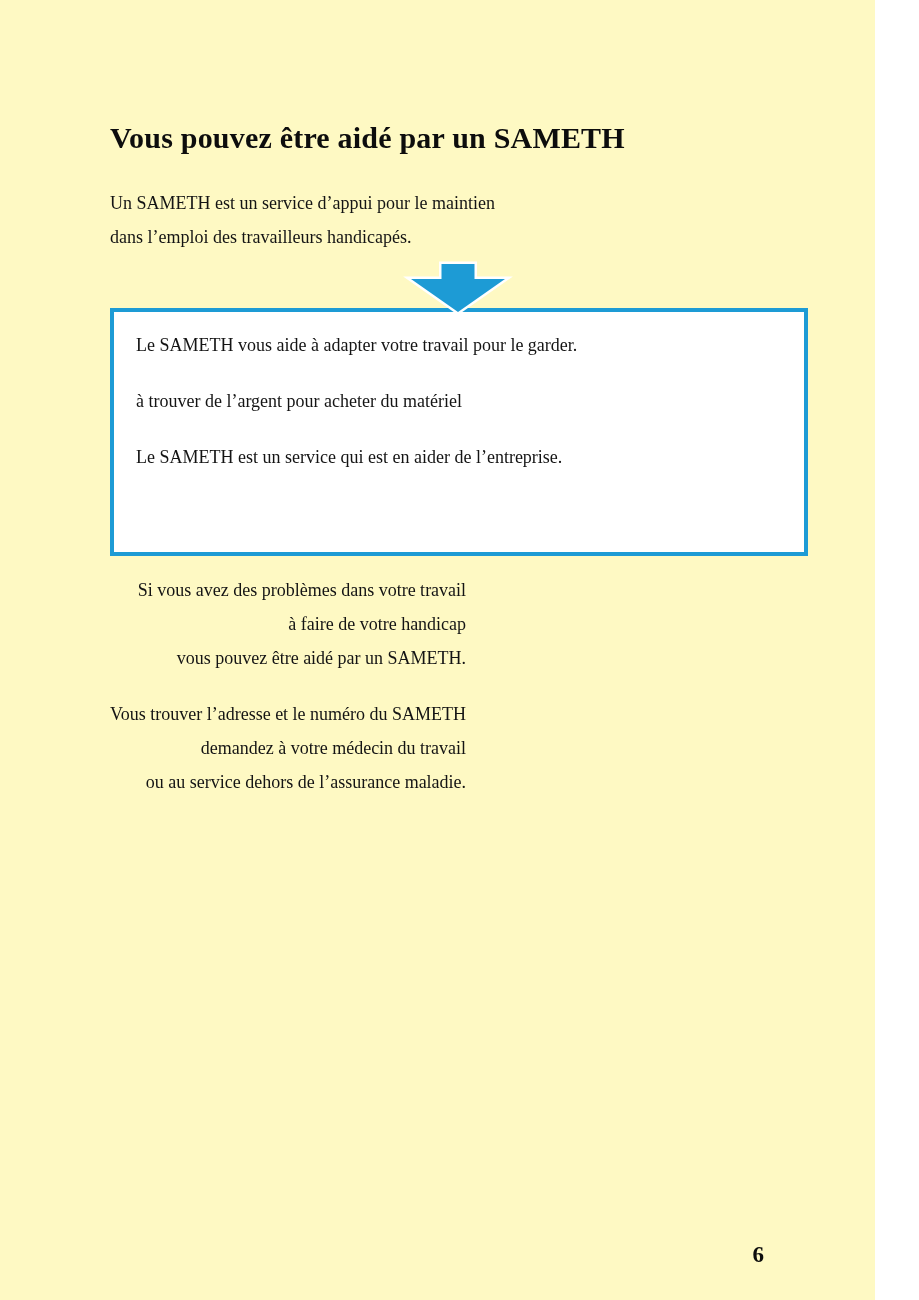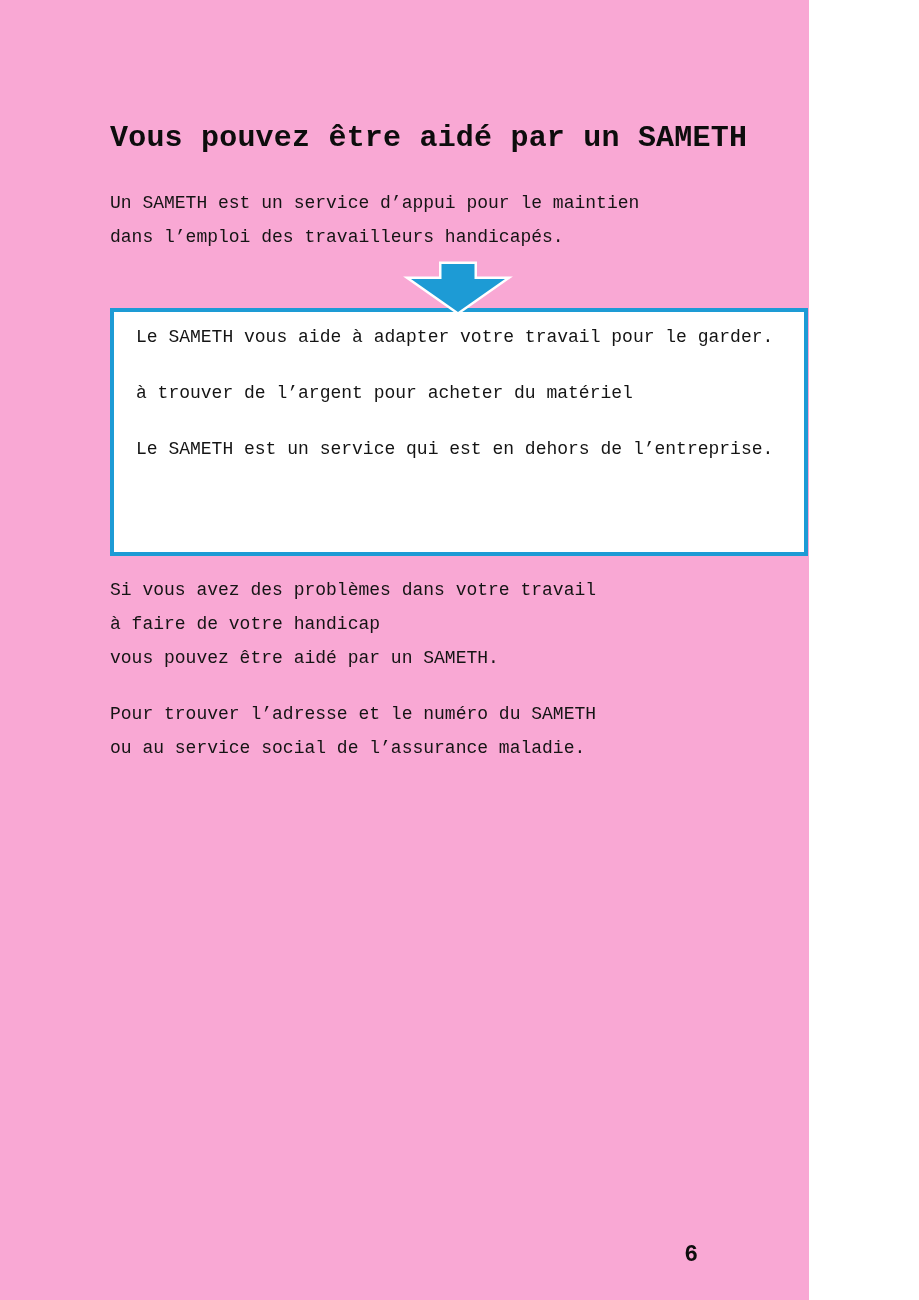--- a/index.html
+++ b/index.html
@@ -2,24 +2,24 @@
 <html lang="fr"><head>
 <meta charset="utf-8">
 <style>
   html, body {
     margin: 0;
     padding: 0;
     background: #ffffff;
   }
   .page {
     position: relative;
-    width: 809px;
+    width: 875px;
     height: 1300px;
-    background: #f9a8d4;
-    font-family: Liberation Mono, monospace;
+    background: #fef9c3;
+    font-family: Liberation Serif, serif;
     color: #121212;
     overflow: hidden;
   }
   .doc-title {
     position: absolute;
     left: 110px;
     top: 101px;
     font-size: 30px;
     font-weight: bold;
     letter-spacing: 0.2px;
@@ -50,30 +50,31 @@
 
   .callout {
     position: absolute;
     left: 110px;
     top: 308px;
     width: 698px;
     height: 248px;
     box-sizing: border-box;
     border: 4px solid var(--accent, #1d9bd5);
     background: #ffffff;
-    padding: 8px 16px 0 22px;
+    padding: 16px 16px 0 22px;
     z-index: 1;
   }
   .callout .para { margin: 0 0 22px 0; }
   .callout .para:last-child { margin-bottom: 0; }
 
   .after-box {
     position: absolute;
     left: 110px;
     top: 573px;
+    text-align: right;
   }
   .after-box .para { margin: 0 0 22px 0; }
 
   .page-number {
     position: absolute;
     right: 111px;
     top: 1242px;
     font-size: 23px;
     font-weight: bold;
     color: #0d0d0d;
@@ -98,31 +99,32 @@
   </div>
 
   <div class="callout bodytext">
     <div class="para">
       <div class="line">Le SAMETH vous aide à adapter votre travail pour le garder.</div>
     </div>
     <div class="para">
       <div class="line">à trouver de l’argent pour acheter du matériel</div>
     </div>
     <div class="para">
-      <div class="line">Le SAMETH est un service qui est en dehors de l’entreprise.</div>
+      <div class="line">Le SAMETH est un service qui est en aider de l’entreprise.</div>
     </div>
   </div>
 
   <div class="after-box bodytext">
     <div class="para">
       <div class="line">Si vous avez des problèmes dans votre travail</div>
       <div class="line">à faire de votre handicap</div>
       <div class="line">vous pouvez être aidé par un SAMETH.</div>
     </div>
     <div class="para">
-      <div class="line">Pour trouver l’adresse et le numéro du SAMETH</div>
-      <div class="line">ou au service social de l’assurance maladie.</div>
+      <div class="line">Vous trouver l’adresse et le numéro du SAMETH</div>
+      <div class="line">demandez à votre médecin du travail</div>
+      <div class="line">ou au service dehors de l’assurance maladie.</div>
     </div>
   </div>
 
   <div class="page-number">6</div>
 
 </div>
 
 </body></html>

